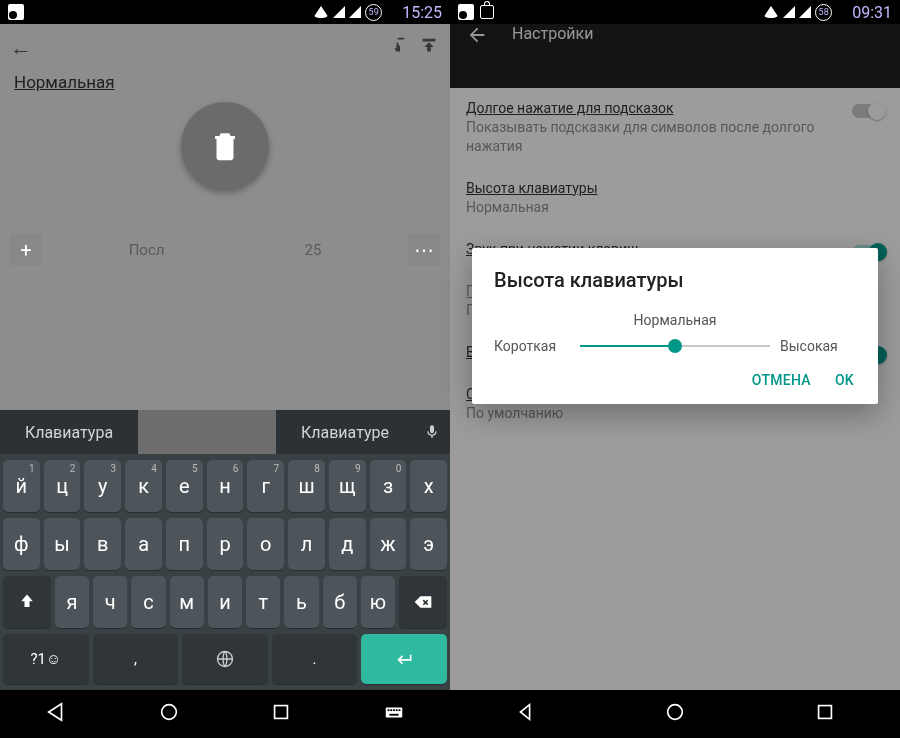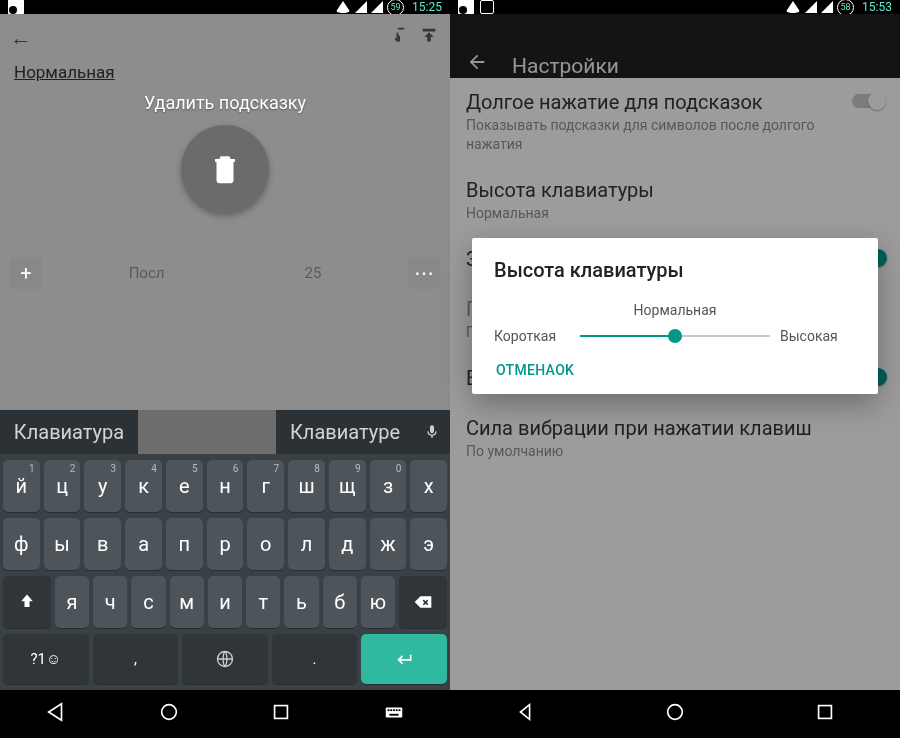--- a/index.html
+++ b/index.html
@@ -1,94 +1,94 @@
 <!DOCTYPE html>
 <html><head>
 <meta charset="utf-8">
 <style>
   * { box-sizing: border-box; margin: 0; padding: 0; font-family: Roboto, -apple-system, sans-serif; }
   body { background: #000; width: 900px; height: 738px; display: flex; overflow: hidden; }
   .phone { width: 450px; height: 738px; display: flex; flex-direction: column; position: relative; }
 
   
-  .statusbar { height: 14px; background: #000; color: #5eead4; display: flex; align-items: center; padding: 0 8px; font-size: 13px; }
+  .statusbar { height: 24px; background: #000; color: #c4b5fd; display: flex; align-items: center; padding: 0 8px; font-size: 13px; }
   .statusbar .left-icons { display: flex; gap: 6px; align-items: center; }
   .statusbar .spacer { flex: 1; }
   .statusbar .right { display: flex; gap: 4px; align-items: center; }
   .sb-icon { display: inline-block; }
   .sb-pic { width: 16px; height: 16px; background: #fff; border-radius: 2px; position: relative; }
   .sb-pic::after { content:''; position:absolute; width:8px; height:8px; background:#000; border-radius:50%; bottom:1px; left:1px;}
   .sb-bag { width:14px; height:14px; border:1.5px solid #fff; border-radius:2px; position:relative; }
   .sb-bag::after{content:''; position:absolute; width:4px; height:4px; border:1.5px solid #fff; border-radius:3px 3px 0 0; border-bottom:none; top:-5px; left:3px;}
   .sb-wifi { width:0; height:0; border-left:8px solid transparent; border-right:8px solid transparent; border-bottom:12px solid #fff; border-radius:0 0 6px 6px; }
   .sb-signal { width:0; height:0; border-bottom:12px solid #fff; border-left:12px solid transparent; }
   .sb-badge { border:1.5px solid #fff; border-radius:50%; width:17px; height:17px; display:flex; align-items:center;justify-content:center; font-size:9px; }
-  .sb-time { font-size:12px; font-weight:400; margin-left:4px;}
+  .sb-time { font-size:16px; font-weight:400; margin-left:16px;}
 
   
   .p1-body { flex:1; background:#d9d9d9; position:relative; display:flex; flex-direction:column; }
   .p1-dim { position:absolute; inset:0; background:rgba(0,0,0,0.35); z-index:5; pointer-events:none;}
   .p1-toolbar { height:48px; display:flex; align-items:center; padding:0 10px; gap:6px;}
   .p1-toolbar .p1-back { font-size:22px; color:#555;}
   .p1-toolbar .sp {flex:1;}
   .p1-toolbar svg{ width:22px; height:22px; fill:#555;}
   .p1-text { padding:0 14px; font-size:17px; color:#333;}
   .p1-text span { text-decoration:underline; }
   .p1-popup { position:absolute; z-index:10; left:0; right:0; top:78px; display:flex; flex-direction:column; align-items:center; color:#fff;}
   .p1-popup-title { font-size:18px; margin-bottom:12px; text-shadow:0 1px 2px rgba(0,0,0,0.4);}
   .p1-trash { width:88px; height:88px; background:#6b6b6b; border-radius:50%; display:flex; align-items:center;justify-content:center; box-shadow:0 3px 6px rgba(0,0,0,0.3);}
   .p1-trash svg{ width:34px; height:34px; fill:#fff;}
   .p1-row { margin-top:40px; height:40px; display:flex; align-items:stretch; align-self:stretch; position:relative; }
   .p1-plus, .p1-more { width:32px; height:32px; background:#888; border-radius:4px; color:#fff; display:flex;align-items:center;justify-content:center; font-size:20px; margin:4px 10px;}
   .p1-row-mid { flex:1; display:flex; align-items:center; justify-content:center; color:#5a5a5a; font-size:15px; }
   .p1-chip { position:absolute; left:50%; transform:translateX(-50%); top:-6px; background:#2fb9a1; color:#fff; padding:12px 16px; font-size:19px; border-radius:2px; box-shadow:0 2px 4px rgba(0,0,0,0.25);}
-  .p1-suggestbar { height:44px; background:#2b3135; display:flex; align-items:center; color:#d4d4d4; font-size:20px; position:relative; z-index:20;}
+  .p1-suggestbar { height:44px; background:#2b3135; display:flex; align-items:center; color:#d4d4d4; font-size:16px; position:relative; z-index:20;}
   .p1-sug { flex:1; text-align:center; }
   .p1-sug.mid { background:#6d6d6d; align-self:stretch; display:flex;align-items:center;justify-content:center;}
   .p1-mic { width:36px; display:flex;align-items:center;justify-content:center;}
   .p1-mic svg{width:16px; fill:#ccc;}
   .p1-keyboard { background:#3a4145; display:flex; flex-direction:column; padding:6px 3px; gap:6px; z-index:20; position:relative;}
   .kb-row { display:flex; gap:4px; }
   .kb-key { flex:1; height:52px; background:#4d555a; border-radius:5px; color:#fff; display:flex; align-items:center; justify-content:center; font-size:20px; position:relative; box-shadow:0 1px 0 rgba(0,0,0,0.3);}
   .kb-key .num { position:absolute; top:3px; right:5px; font-size:10px; color:#bbb;}
   .kb-wide { flex:1.4;}
   .kb-space { flex:4; font-size:14px; color:#bbb;}
   .kb-mod { background:#2f3538;}
   .kb-enter { background:#2fb9a1;}
   .kb-shift svg, .kb-bs svg, .kb-enter svg { width:20px; fill:#fff;}
   .kb-globe svg { width:20px; fill:#ccc;}
   .kb-bottom .kb-key{ height:50px; font-size:15px;}
 
   
   .p2-body { flex:1; background:#f0f0f0; position:relative; display:flex; flex-direction:column; }
   .p2-dim { position:absolute; inset:0; background:rgba(0,0,0,0.35); z-index:5; }
-  .p2-appbar { height:64px; background:#1f1f1f; color:#e6e6e6; display:flex; align-items:flex-end; padding:0 16px; font-size:21px; gap:24px;}
+  .p2-appbar { height:64px; background:#1f1f1f; color:#e6e6e6; display:flex; align-items:flex-start; padding:0 16px; font-size:16px; gap:24px;}
   .p2-back svg{width:22px;fill:#e6e6e6;}
   .p2-list { padding:12px 16px; display:flex; flex-direction:column; gap:24px; font-size:16px; color:#333;}
-  .p2-item .title { color:#333; font-size:20px; margin-bottom:2px;}
+  .p2-item .title { color:#333; font-size:14px; margin-bottom:2px;text-decoration:underline;}
   .p2-item .sub { color:#888; font-size:14px; line-height:1.35;}
   .p2-item.grey .title{ color:#8a8a8a;}
   .p2-item { position:relative; padding-right:46px;}
   .p2-toggle { position:absolute; right:0; top:4px; width:32px; height:14px; border-radius:8px;}
   .p2-toggle.off { background:#bdbdbd;}
   .p2-toggle.off::after { content:''; position:absolute; width:18px; height:18px; background:#efefef; border-radius:50%; top:-2px; right:-2px; box-shadow:0 1px 2px rgba(0,0,0,0.3);}
   .p2-toggle.on { background:#a1d9d0;}
   .p2-toggle.on::after { content:''; position:absolute; width:18px; height:18px; background:#009688; border-radius:50%; top:-2px; right:-3px; box-shadow:0 1px 2px rgba(0,0,0,0.3);}
   .p2-dialog { position:absolute; z-index:10; background:#fff; left:22px; right:22px; top:224px; border-radius:2px; padding:20px 22px 10px; box-shadow:0 10px 30px rgba(0,0,0,0.3);}
   .p2-dlg-title { font-size:20px; font-weight:500; color:#222; margin-bottom:20px;}
   .p2-slider-wrap { display:flex; flex-direction:column; align-items:center; margin-bottom:8px;}
   .p2-slider-center { font-size:14px; color:#555; margin-bottom:6px;}
   .p2-slider-row { display:flex; align-items:center; width:100%; gap:10px;}
   .p2-slider-label { font-size:14px; color:#555; width:76px;}
   .p2-slider-label.r { text-align:left;}
   .p2-slider { flex:1; height:24px; position:relative;}
   .p2-track { position:absolute; left:0; right:0; top:50%; height:2px; background:#c7c7c7; transform:translateY(-50%);}
   .p2-track-fill { position:absolute; left:0; width:50%; top:50%; height:2px; background:#009688; transform:translateY(-50%);}
   .p2-thumb { position:absolute; left:50%; top:50%; width:14px; height:14px; background:#009688; border-radius:50%; transform:translate(-50%,-50%);}
-  .p2-buttons { display:flex; justify-content:flex-start; padding:6px 2px;}
+  .p2-buttons { display:flex; justify-content:flex-end; gap:24px; padding:6px 2px;}
   .p2-btn { color:#009688; font-weight:500; font-size:14px; letter-spacing:0.3px;}
 
   
   .navbar { height:48px; background:#000; display:flex; align-items:center; justify-content:space-around;}
   .navbar svg { width:22px; height:22px; fill:none; stroke:#fff; stroke-width:1.8;}
   .navbar .kb-ind { stroke:none; fill:#fff; }
 </style>
 </head>
 <body>
 
@@ -116,21 +116,20 @@
           </svg></span>
       <span><svg viewBox="0 0 24 24">
             <path d="M5 4h14v3H5zm7 4l5 5h-3v5h-4v-5H7z"></path>
           </svg></span>
     </div>
     <div class="p1-text"><span>Нормальная</span></div>
 
     <div class="p1-dim"></div>
 
     <div class="p1-popup">
-      <div class="p1-popup-title">Удалить подсказку</div>
       <div class="p1-trash">
         <svg viewBox="0 0 24 24">
             <path d="M6 7h12v13a2 2 0 01-2 2H8a2 2 0 01-2-2zm3-4h6l1 2h3v2H5V5h3z"></path>
           </svg>
       </div>
       <div class="p1-row">
         <div class="p1-plus">+</div>
         <div class="p1-row-mid">
           <span style="margin-right:140px">Посл</span>
           <span>25</span>
@@ -246,21 +245,21 @@
     <div class="left-icons">
       <span class="sb-icon sb-pic"></span>
       <span class="sb-icon sb-bag"></span>
     </div>
     <span class="spacer"></span>
     <div class="right">
       <span class="sb-wifi"></span>
       <span class="sb-signal"></span>
       <span class="sb-signal"></span>
       <span class="sb-badge">58</span>
-      <span class="sb-time">15:53</span>
+      <span class="sb-time">09:31</span>
     </div>
   </div>
 
   <div class="p2-body">
     <div class="p2-appbar">
       <span class="p2-back"><svg viewBox="0 0 24 24">
             <path d="M20 11H7.8l5.6-5.6L12 4l-8 8 8 8 1.4-1.4L7.8 13H20z"></path>
           </svg></span>
       <span>Настройки</span>
     </div>

